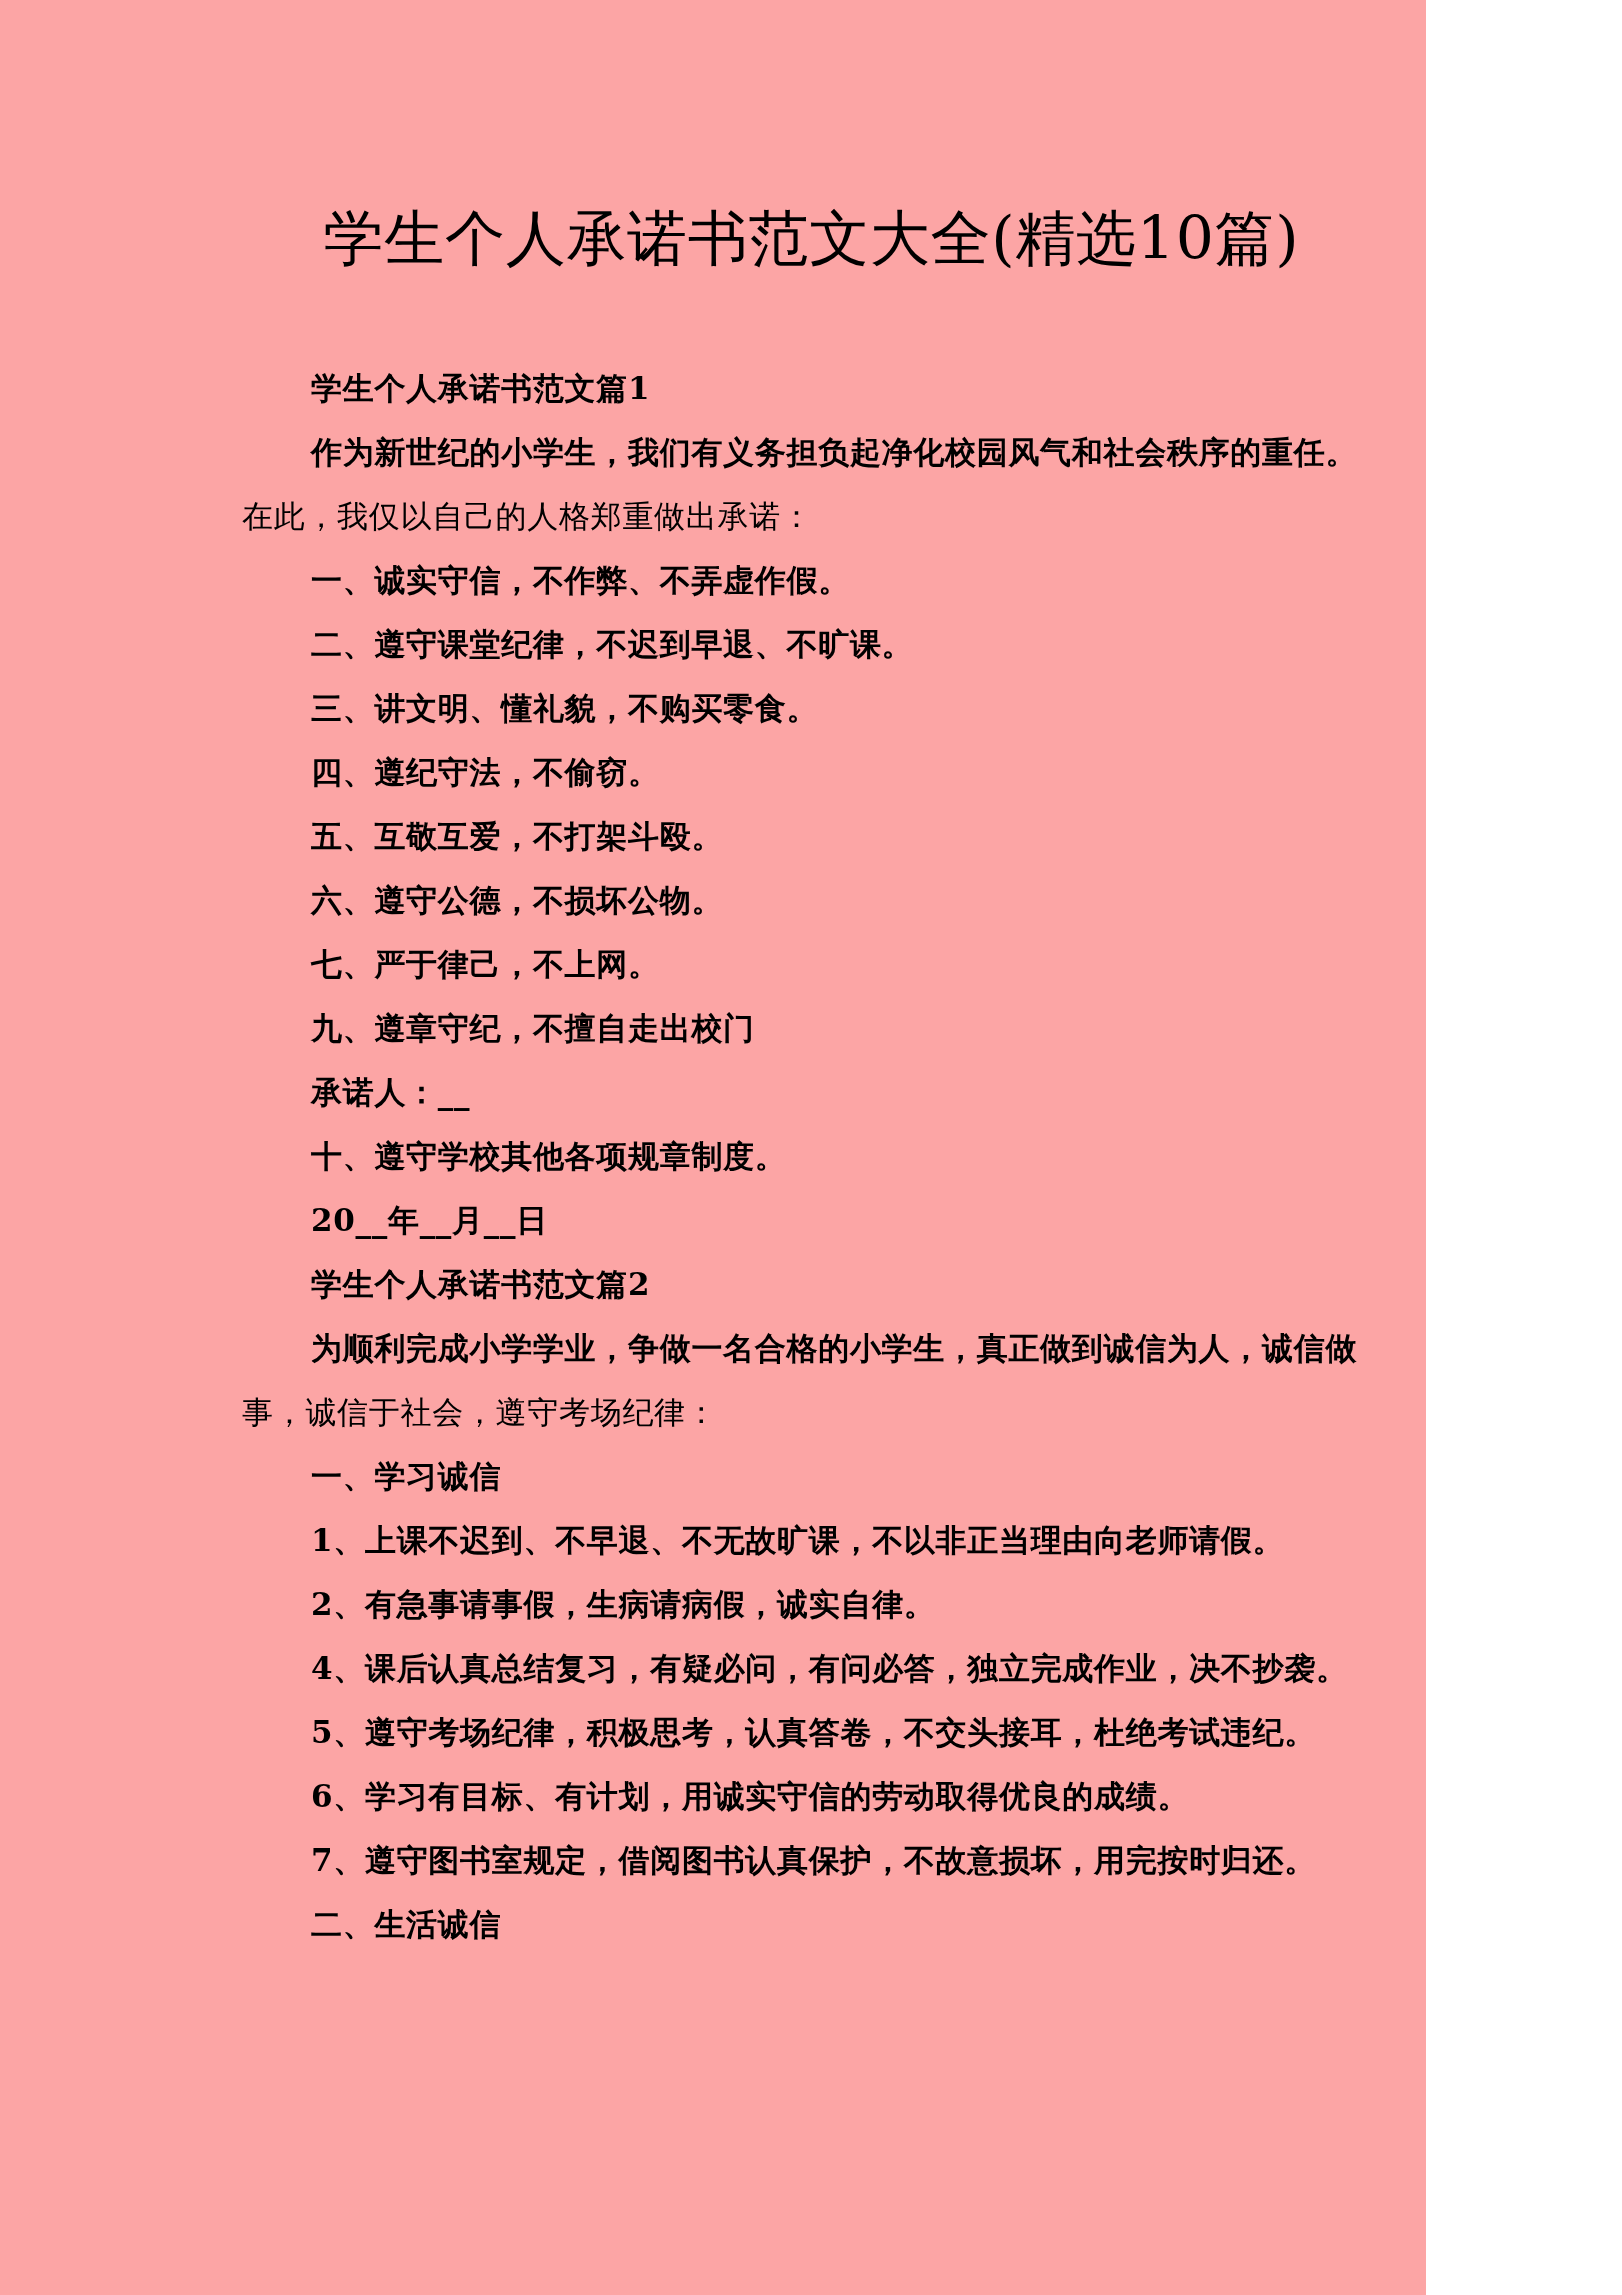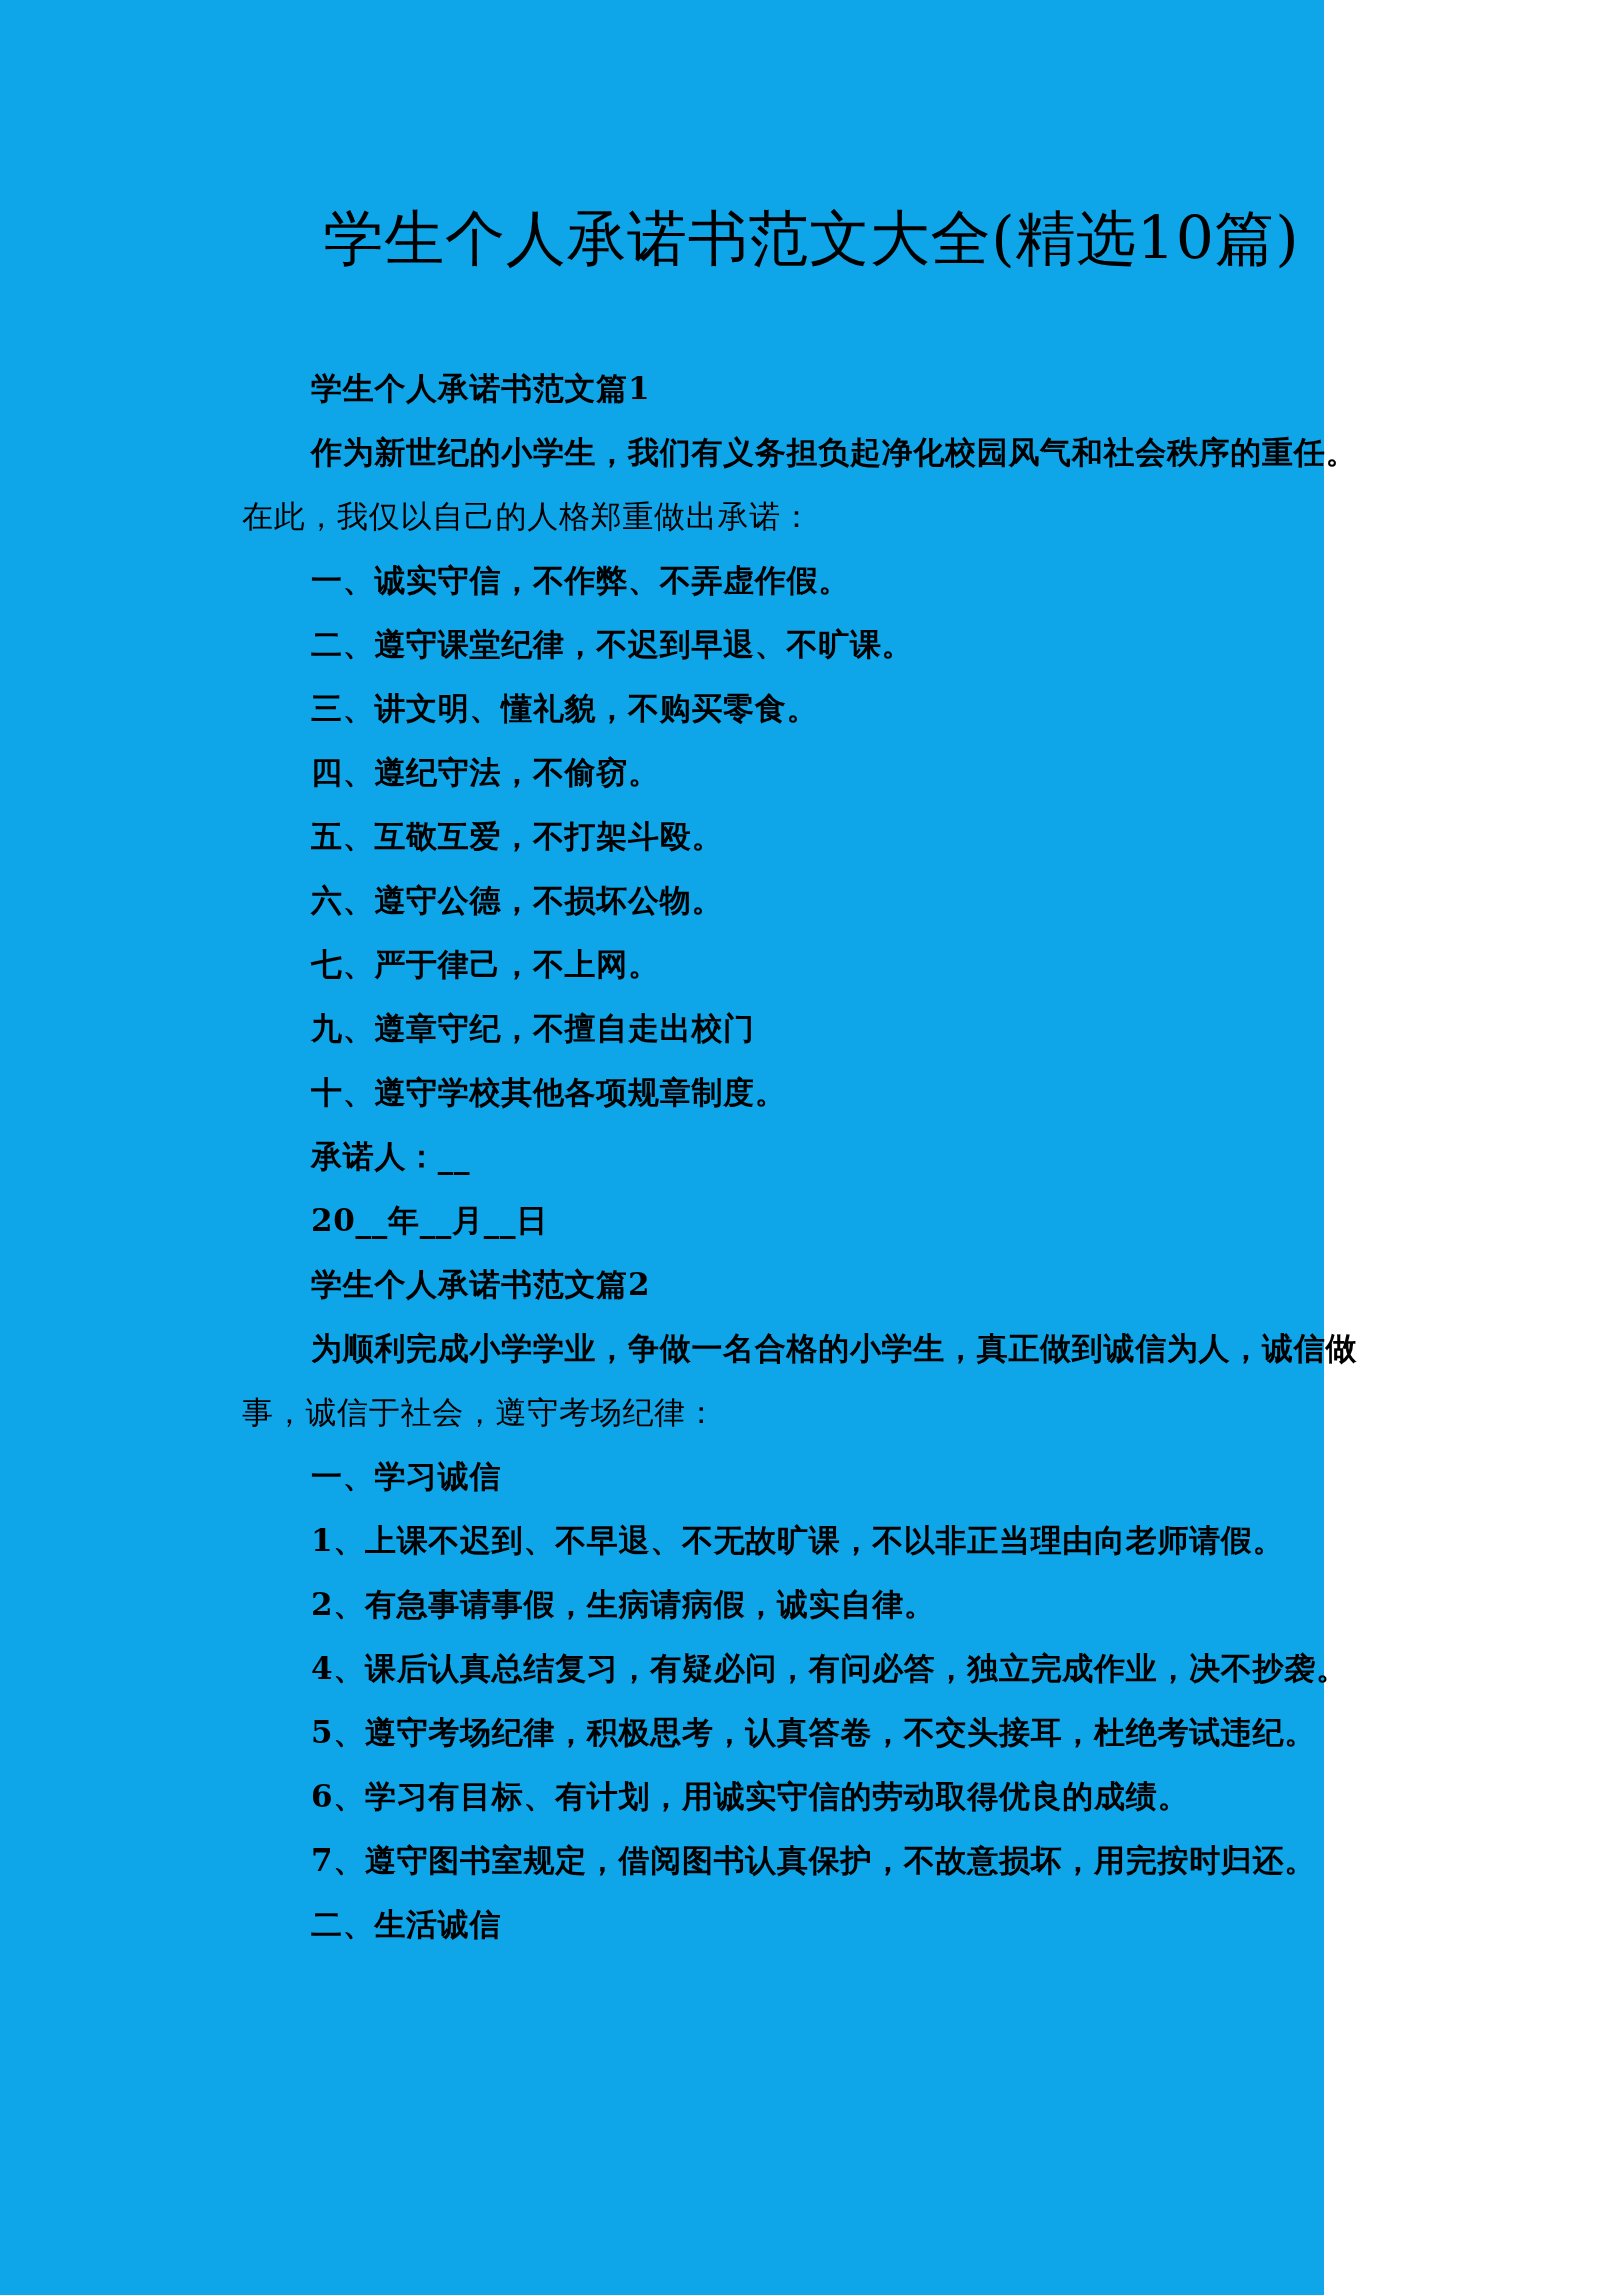--- a/index.html
+++ b/index.html
@@ -12,23 +12,23 @@
     height: 2295px;
     position: relative;
     overflow: hidden;
     font-family: "DejaVu Serif", "Liberation Serif", serif;
     color: #000000;
   }
   .page {
     position: absolute;
     left: 0;
     top: 0;
-    width: 1324px;
+    width: 1426px;
     height: 2295px;
-    background: #0ea5e9;
+    background: #fca5a5;
   }
   .title {
     position: absolute;
     left: 0;
     width: 1623px;
     top: 196px;
     text-align: center;
     font-size: 60px;
     line-height: 85px;
     font-weight: normal;
@@ -66,22 +66,22 @@
     <div class="line indent">作为新世纪的小学生，我们有义务担负起净化校园风气和社会秩序的重任。</div>
     <div class="line">在此，我仅以自己的人格郑重做出承诺：</div>
     <div class="line indent">一、诚实守信，不作弊、不弄虚作假。</div>
     <div class="line indent">二、遵守课堂纪律，不迟到早退、不旷课。</div>
     <div class="line indent">三、讲文明、懂礼貌，不购买零食。</div>
     <div class="line indent">四、遵纪守法，不偷窃。</div>
     <div class="line indent">五、互敬互爱，不打架斗殴。</div>
     <div class="line indent">六、遵守公德，不损坏公物。</div>
     <div class="line indent">七、严于律己，不上网。</div>
     <div class="line indent">九、遵章守纪，不擅自走出校门</div>
+    <div class="line indent">承诺人：__</div>
     <div class="line indent">十、遵守学校其他各项规章制度。</div>
-    <div class="line indent">承诺人：__</div>
     <div class="line indent">20__年__月__日</div>
 
     <div class="line indent">学生个人承诺书范文篇2</div>
     <div class="line indent">为顺利完成小学学业，争做一名合格的小学生，真正做到诚信为人，诚信做</div>
     <div class="line">事，诚信于社会，遵守考场纪律：</div>
     <div class="line indent">一、学习诚信</div>
     <div class="line indent">1、上课不迟到、不早退、不无故旷课，不以非正当理由向老师请假。</div>
     <div class="line indent">2、有急事请事假，生病请病假，诚实自律。</div>
     <div class="line indent">4、课后认真总结复习，有疑必问，有问必答，独立完成作业，决不抄袭。</div>
     <div class="line indent">5、遵守考场纪律，积极思考，认真答卷，不交头接耳，杜绝考试违纪。</div>

